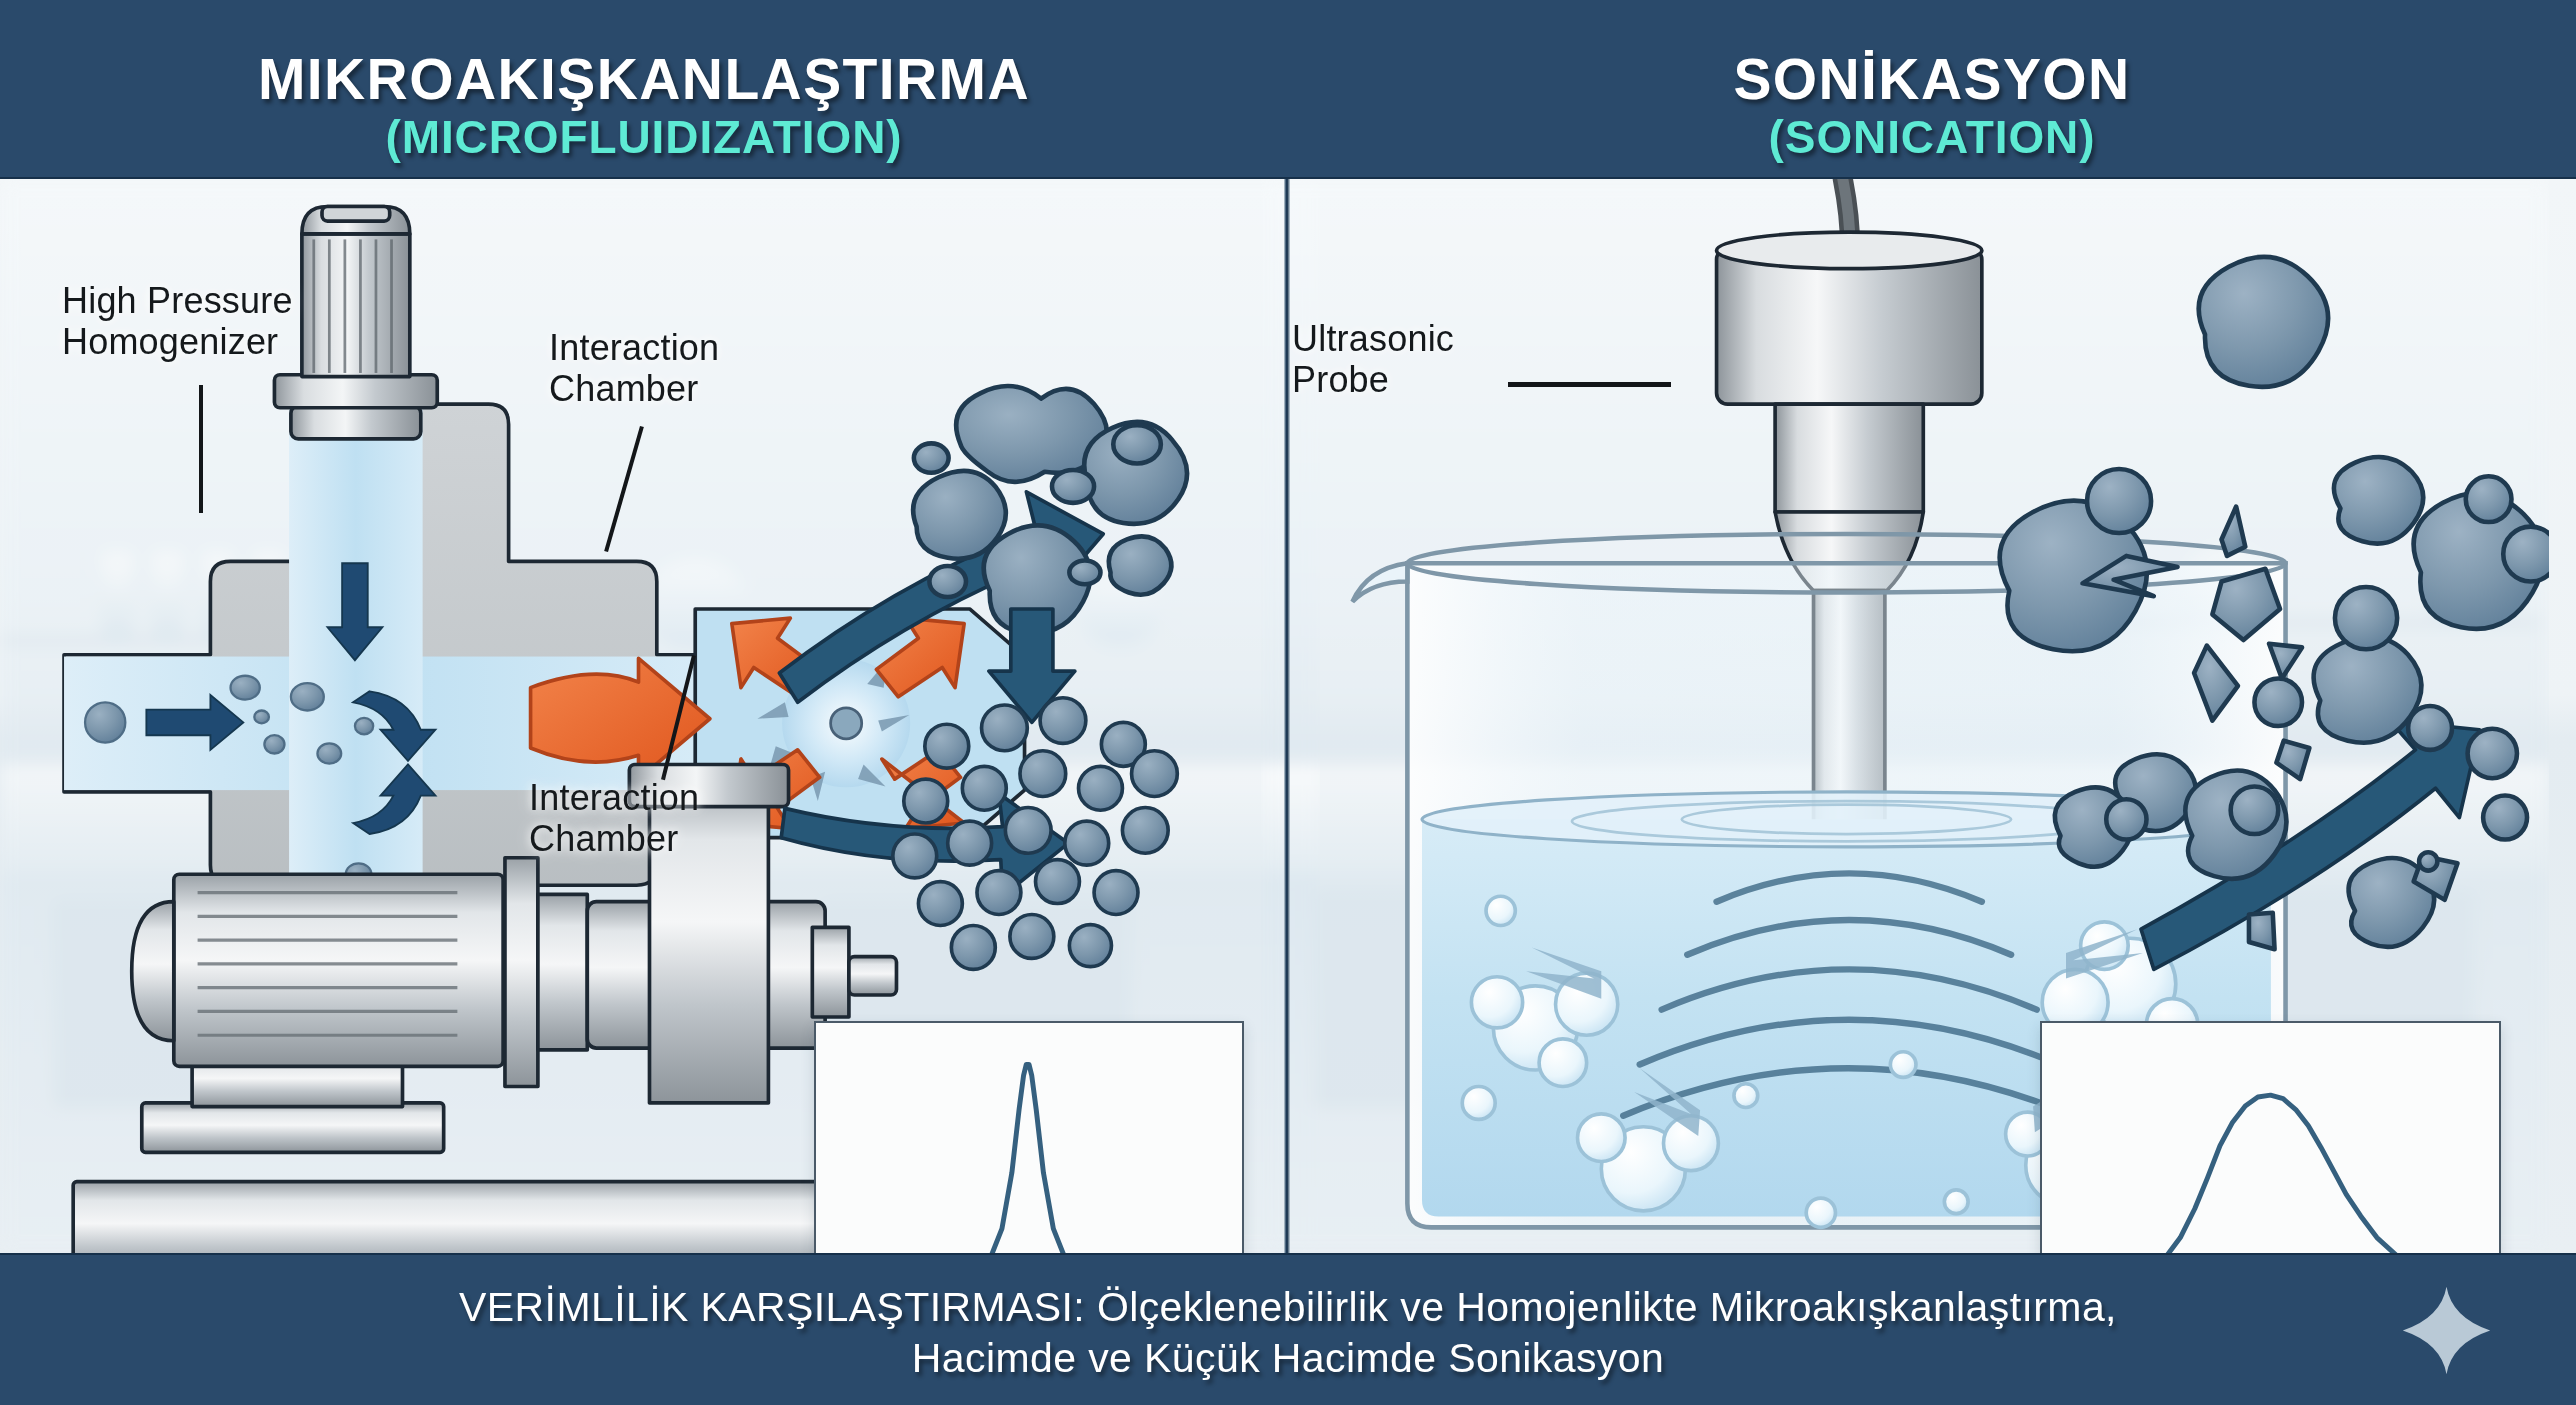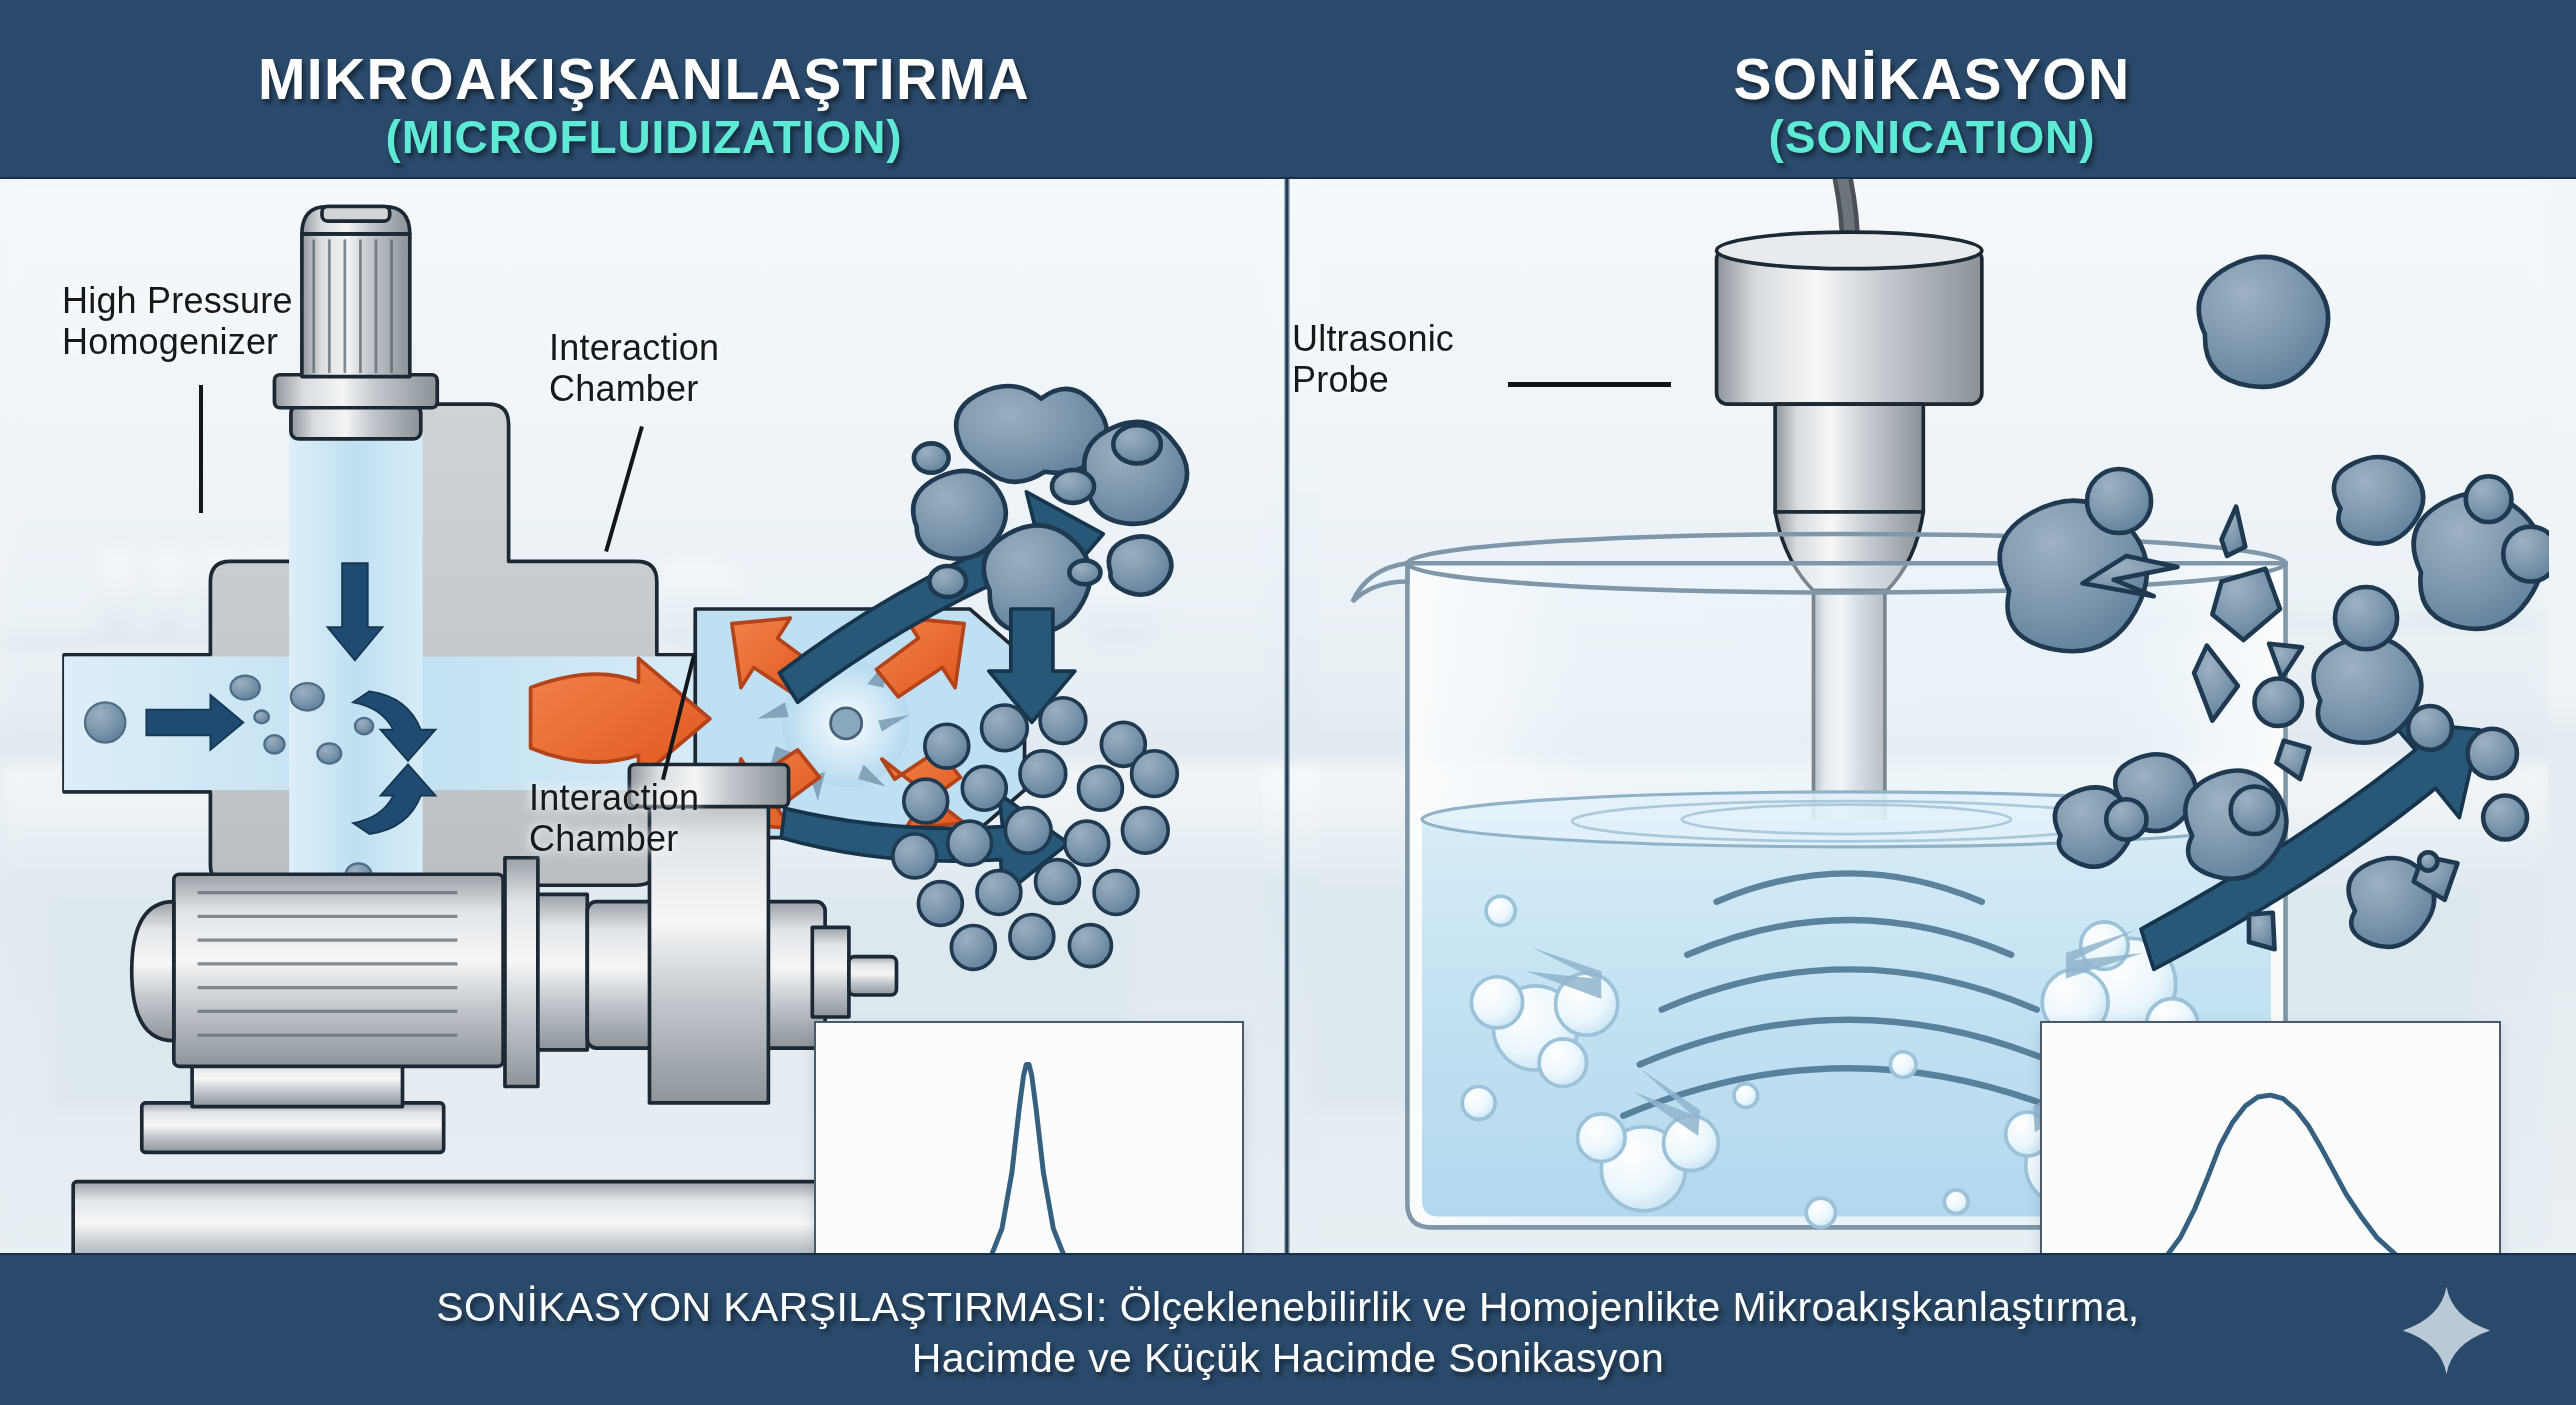--- a/index.html
+++ b/index.html
@@ -539,21 +539,21 @@
         </div>
 
       </div>
     </div>
 
     <div class="center-divider" style="position:absolute;left:1284px;top:0;height:1074px;"></div>
   </div>
 
   <div class="footer-band">
     <div class="footer-text">
-      <div class="f-line">SONİKASYON KARŞILAŞTIRMASI: Ölçeklenebilirlik ve Homojenlikte Mikroakışkanlaştırma,</div>
+      <div class="f-line">VERİMLİLİK KARŞILAŞTIRMASI: Ölçeklenebilirlik ve Homojenlikte Mikroakışkanlaştırma,</div>
       <div class="f-line">Hacimde ve Küçük Hacimde Sonikasyon</div>
     </div>
     <svg class="sparkle" viewBox="0 0 100 100">
       <path d="M50 2 Q56 36 98 50 Q56 64 50 98 Q44 64 2 50 Q44 36 50 2 Z" fill="#b9c9d6"></path>
     </svg>
   </div>
 
 </div>
 
 

